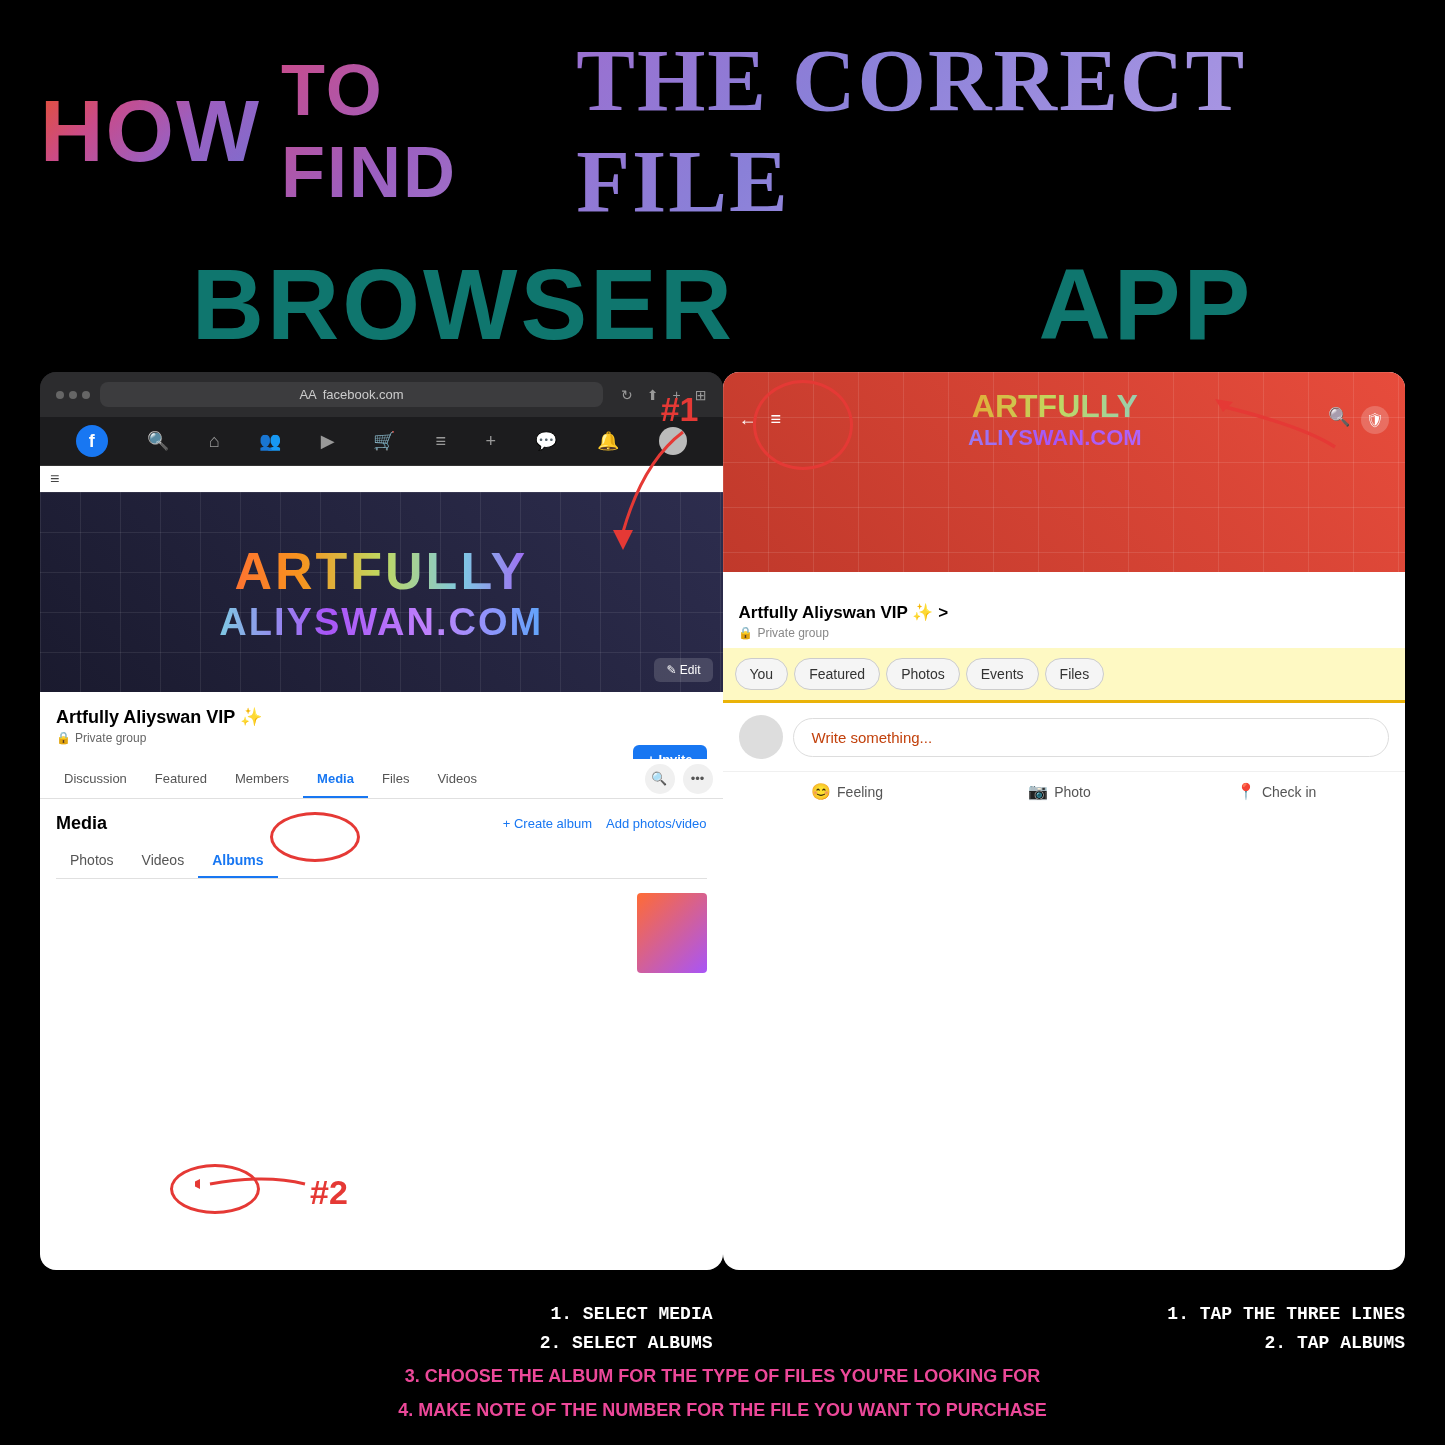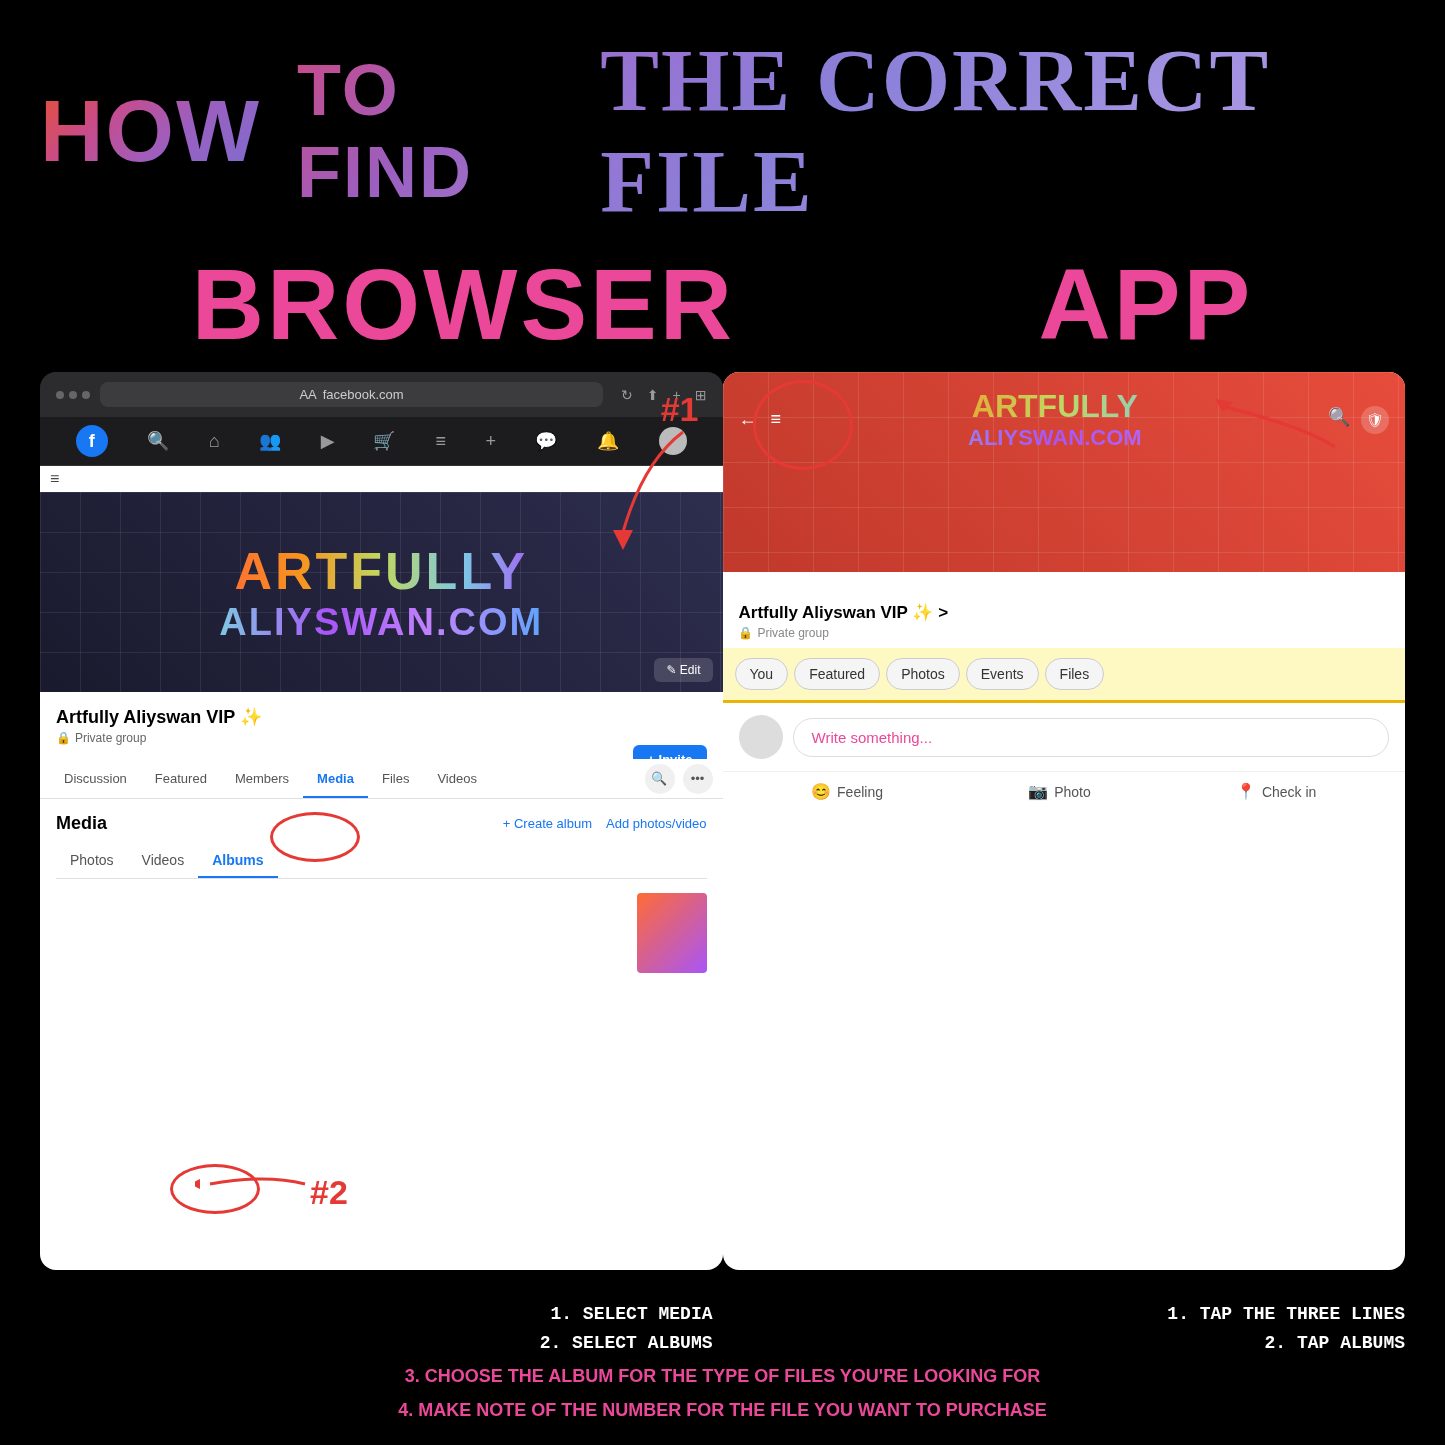--- a/index.html
+++ b/index.html
@@ -20,21 +20,21 @@
       align-items: center;
       padding: 30px 40px 20px 40px;
     }
 
     
     .title-row {
       display: flex;
       align-items: center;
       justify-content: center;
       margin-bottom: 15px;
-      gap: 16px;
+      gap: 0;
     }
 
     .title-how {
       font-size: 88px;
       font-weight: 900;
       font-family: Impact, Arial Black, sans-serif;
       background: linear-gradient(135deg, #e8512a 0%, #c94b8a 30%, #9b5fc0 60%, #7a6fd0 100%);
       -webkit-background-clip: text;
       -webkit-text-fill-color: transparent;
       background-clip: text;
@@ -72,21 +72,21 @@
     .section-labels {
       display: flex;
       width: 100%;
       justify-content: space-around;
       margin-bottom: 10px;
     }
 
     .section-label {
       font-size: 100px;
       font-weight: 900;
-      color: #ec4899;
+      color: #0f766e;
       font-family: Impact, Arial Black, sans-serif;
       text-transform: uppercase;
       letter-spacing: 3px;
     }
 
     
     .screenshots-row {
       display: flex;
       width: 100%;
       margin-bottom: 20px;
@@ -562,21 +562,21 @@
       background: #ddd;
       border-radius: 50%;
     }
 
     .app-write-input {
       flex: 1;
       border: 1px solid #ddd;
       border-radius: 24px;
       padding: 10px 18px;
       font-size: 15px;
-      color: #ec4899;
+      color: #c2410c;
       background: #fff;
     }
 
     
     .app-actions {
       display: flex;
       justify-content: space-around;
       padding: 10px 16px 14px 16px;
       background: #fff;
       border-top: 1px solid #f0f0f0;

